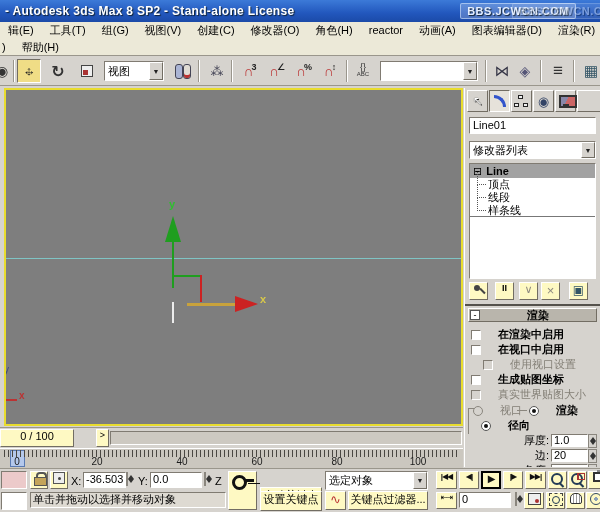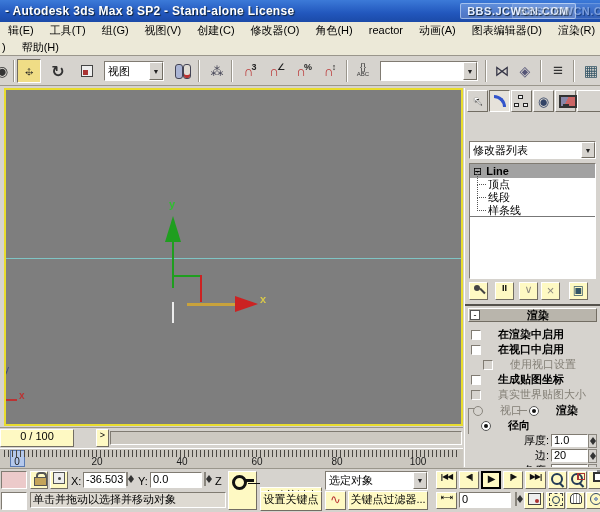--- a/index.html
+++ b/index.html
@@ -240,20 +240,21 @@
         </span>
     </div>
     <div class="tab flat" style="left:68px">
         <span style="font-size:13px;color:#346">◉</span>
       </div>
     <div class="tab flat" style="left:90px">
         <span class="monicon"></span>
       </div>
     <div class="tab flat" style="left:112px;width:24px"></div>
 
+    <div class="field ab" style="left:4px;top:29px;width:127px;height:17px"><span>Line01</span></div>
 
     <div class="ddown" style="left:4px;top:53px;width:127px;height:18px">
       <span class="ddtext">修改器列表</span>
       <span class="ddarrow">▼</span>
     </div>
 
     <div class="stack">
       <div class="stackroot">
         <span>⊟</span>
         <span style="font-weight:bold">Line</span>

